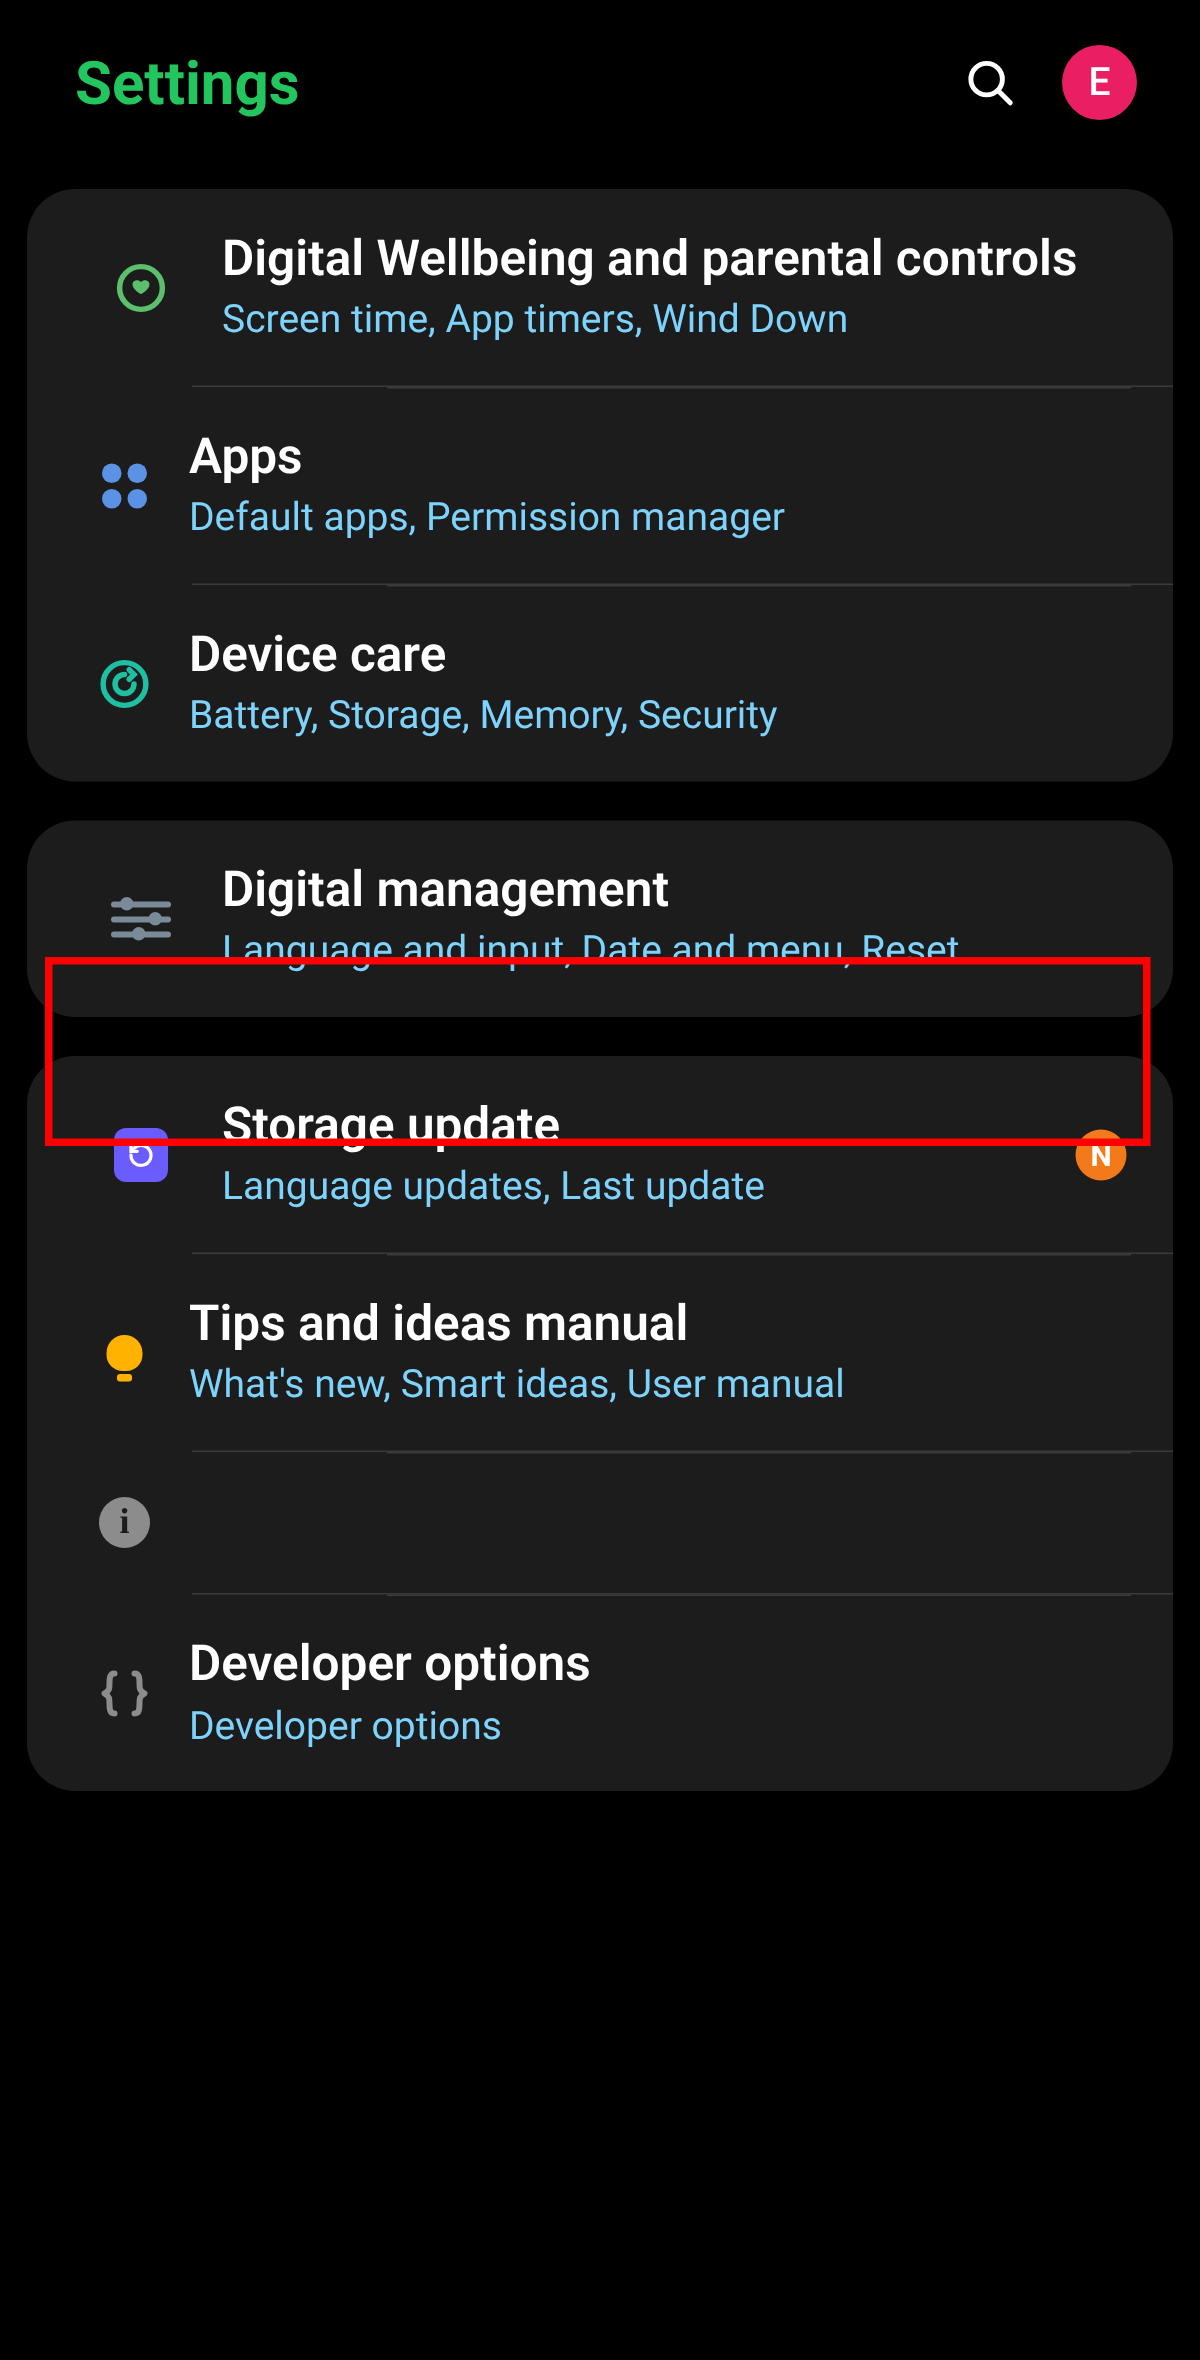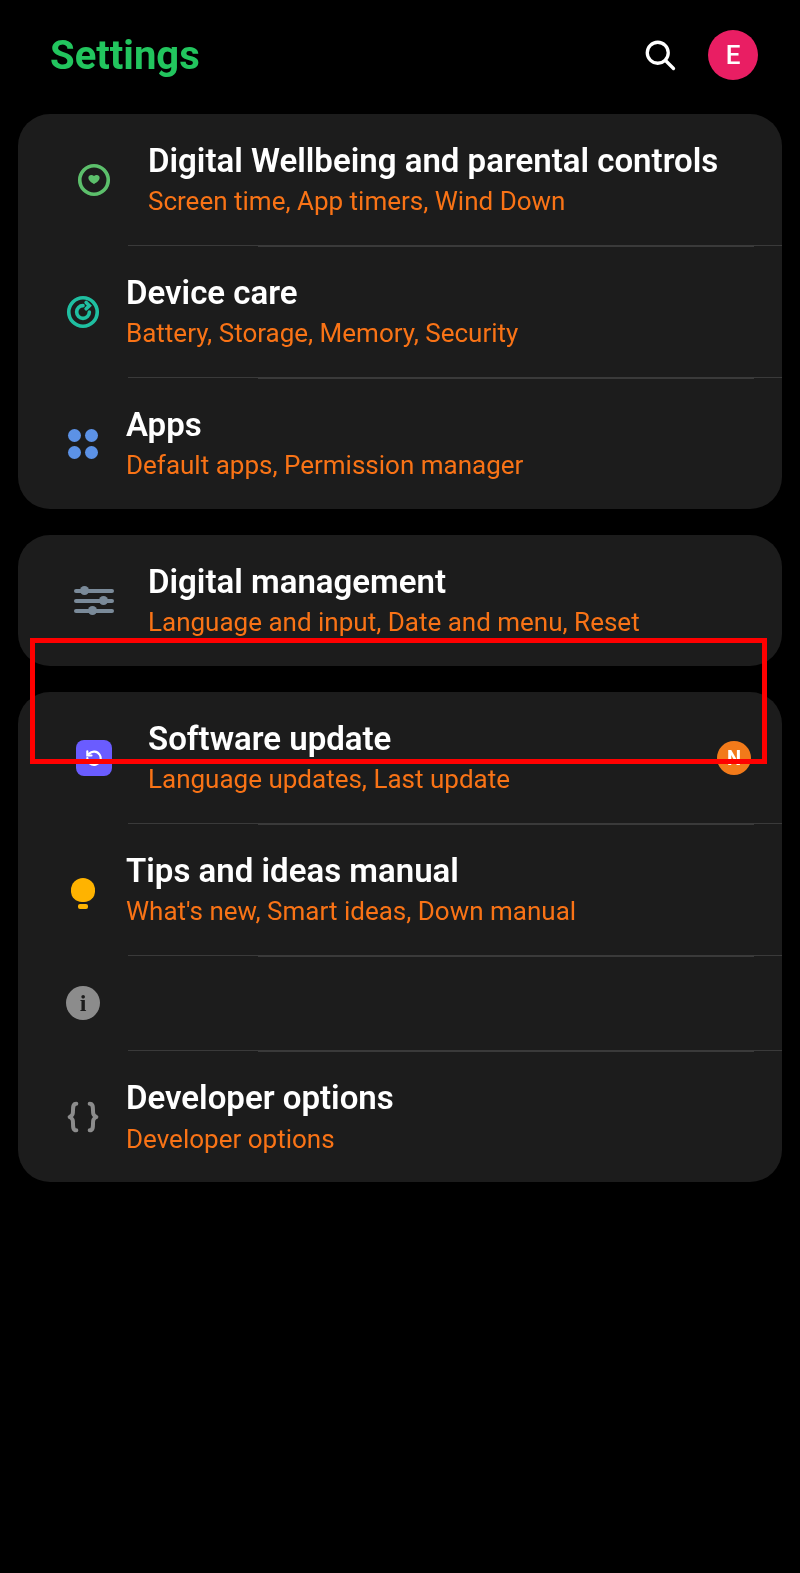--- a/index.html
+++ b/index.html
@@ -43,21 +43,21 @@
     display: flex;
     align-items: center;
     justify-content: center;
     font-size: 26px;
     font-weight: 500;
     color: #ffffff;
   }
   .card {
     background: #1c1c1c;
     border-radius: 32px;
-    margin: 4px 18px 26px 18px;
+    margin: 16px 18px 26px 18px;
     overflow: hidden;
   }
   .row {
     display: flex;
     align-items: center;
     padding: 26px 28px 26px 22px;
     cursor: pointer;
     position: relative;
   }
   .row + .row {
@@ -91,21 +91,21 @@
   }
   .row-title {
     font-size: 33px;
     font-weight: 600;
     color: #ffffff;
     line-height: 1.25;
     margin-bottom: 4px;
   }
   .row-sub {
     font-size: 26px;
-    color: #f97316;
+    color: #7dd3fc;
     line-height: 1.3;
   }
   .badge-col {
     width: 40px;
     display: flex;
     align-items: center;
     justify-content: center;
   }
   .badge {
     width: 34px;
@@ -174,47 +174,47 @@
     </div>
     <div class="text-col">
       <div class="row-title">Digital Wellbeing and parental controls</div>
       <div class="row-sub">Screen time, App timers, Wind Down</div>
     </div>
   </div>
 
   <div class="row divided">
     <div class="icon-col">
       <div class="ic">
+        <div class="apps-dots">
+            <span></span>
+            <span></span>
+            <span></span>
+            <span></span>
+          </div>
+      </div>
+    </div>
+    <div class="text-col">
+      <div class="row-title">Apps</div>
+      <div class="row-sub">Default apps, Permission manager</div>
+    </div>
+  </div>
+
+  <div class="row divided">
+    <div class="icon-col">
+      <div class="ic">
         <svg width="38" height="38" viewBox="0 0 24 24" fill="none" stroke="#1fbfa1" stroke-width="2.3" stroke-linecap="round">
           <circle cx="12" cy="12" r="9"></circle>
           <path d="M12 8 a4 4 0 1 0 4 4"></path>
           <path d="M14 6 l2 2 l-2 2" fill="none"></path>
         </svg>
       </div>
     </div>
     <div class="text-col">
       <div class="row-title">Device care</div>
       <div class="row-sub">Battery, Storage, Memory, Security</div>
-    </div>
-  </div>
-
-  <div class="row divided">
-    <div class="icon-col">
-      <div class="ic">
-        <div class="apps-dots">
-            <span></span>
-            <span></span>
-            <span></span>
-            <span></span>
-          </div>
-      </div>
-    </div>
-    <div class="text-col">
-      <div class="row-title">Apps</div>
-      <div class="row-sub">Default apps, Permission manager</div>
     </div>
   </div>
 
 </div>
 
 <div class="card" style="position:relative;">
 
   <div class="row">
     <div class="icon-col">
       <div class="ic">
@@ -241,37 +241,37 @@
       <div class="ic">
         <div class="sw-update">
           <svg width="20" height="20" viewBox="0 0 24 24" fill="none" stroke="#ffffff" stroke-width="2.6" stroke-linecap="round">
             <path d="M4 12 a8 8 0 1 0 2 -5"></path>
             <path d="M4 4 v5 h5"></path>
           </svg>
         </div>
       </div>
     </div>
     <div class="text-col">
-      <div class="row-title">Software update</div>
+      <div class="row-title">Storage update</div>
       <div class="row-sub">Language updates, Last update</div>
     </div>
     <div class="badge-col">
       <div class="badge">N</div>
     </div>
   </div>
 
   <div class="row divided">
     <div class="icon-col">
       <div class="ic">
         <div class="bulb"></div>
       </div>
     </div>
     <div class="text-col">
       <div class="row-title">Tips and ideas manual</div>
-      <div class="row-sub">What's new, Smart ideas, Down manual</div>
+      <div class="row-sub">What's new, Smart ideas, User manual</div>
     </div>
   </div>
 
   <div class="row divided">
     <div class="icon-col">
       <div class="ic">
         <div class="info-dot">i</div>
       </div>
     </div>
   </div>

